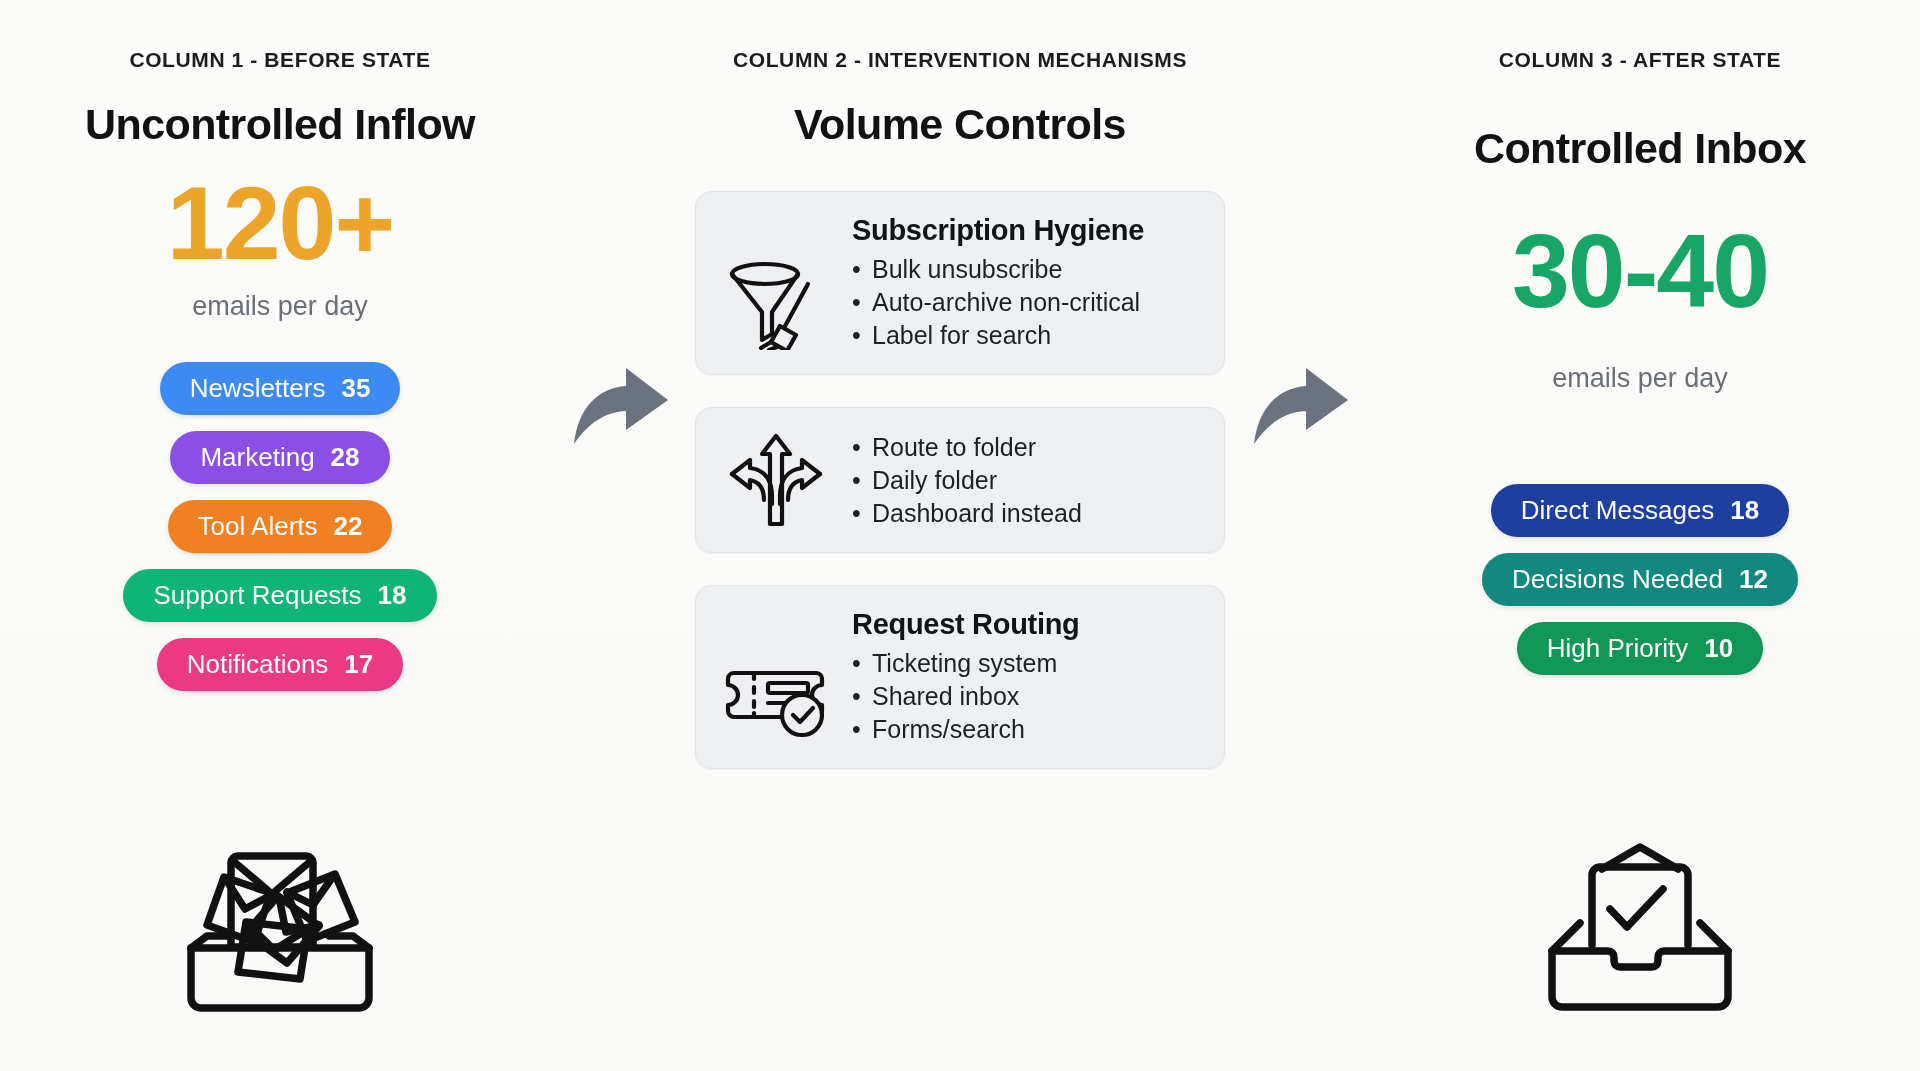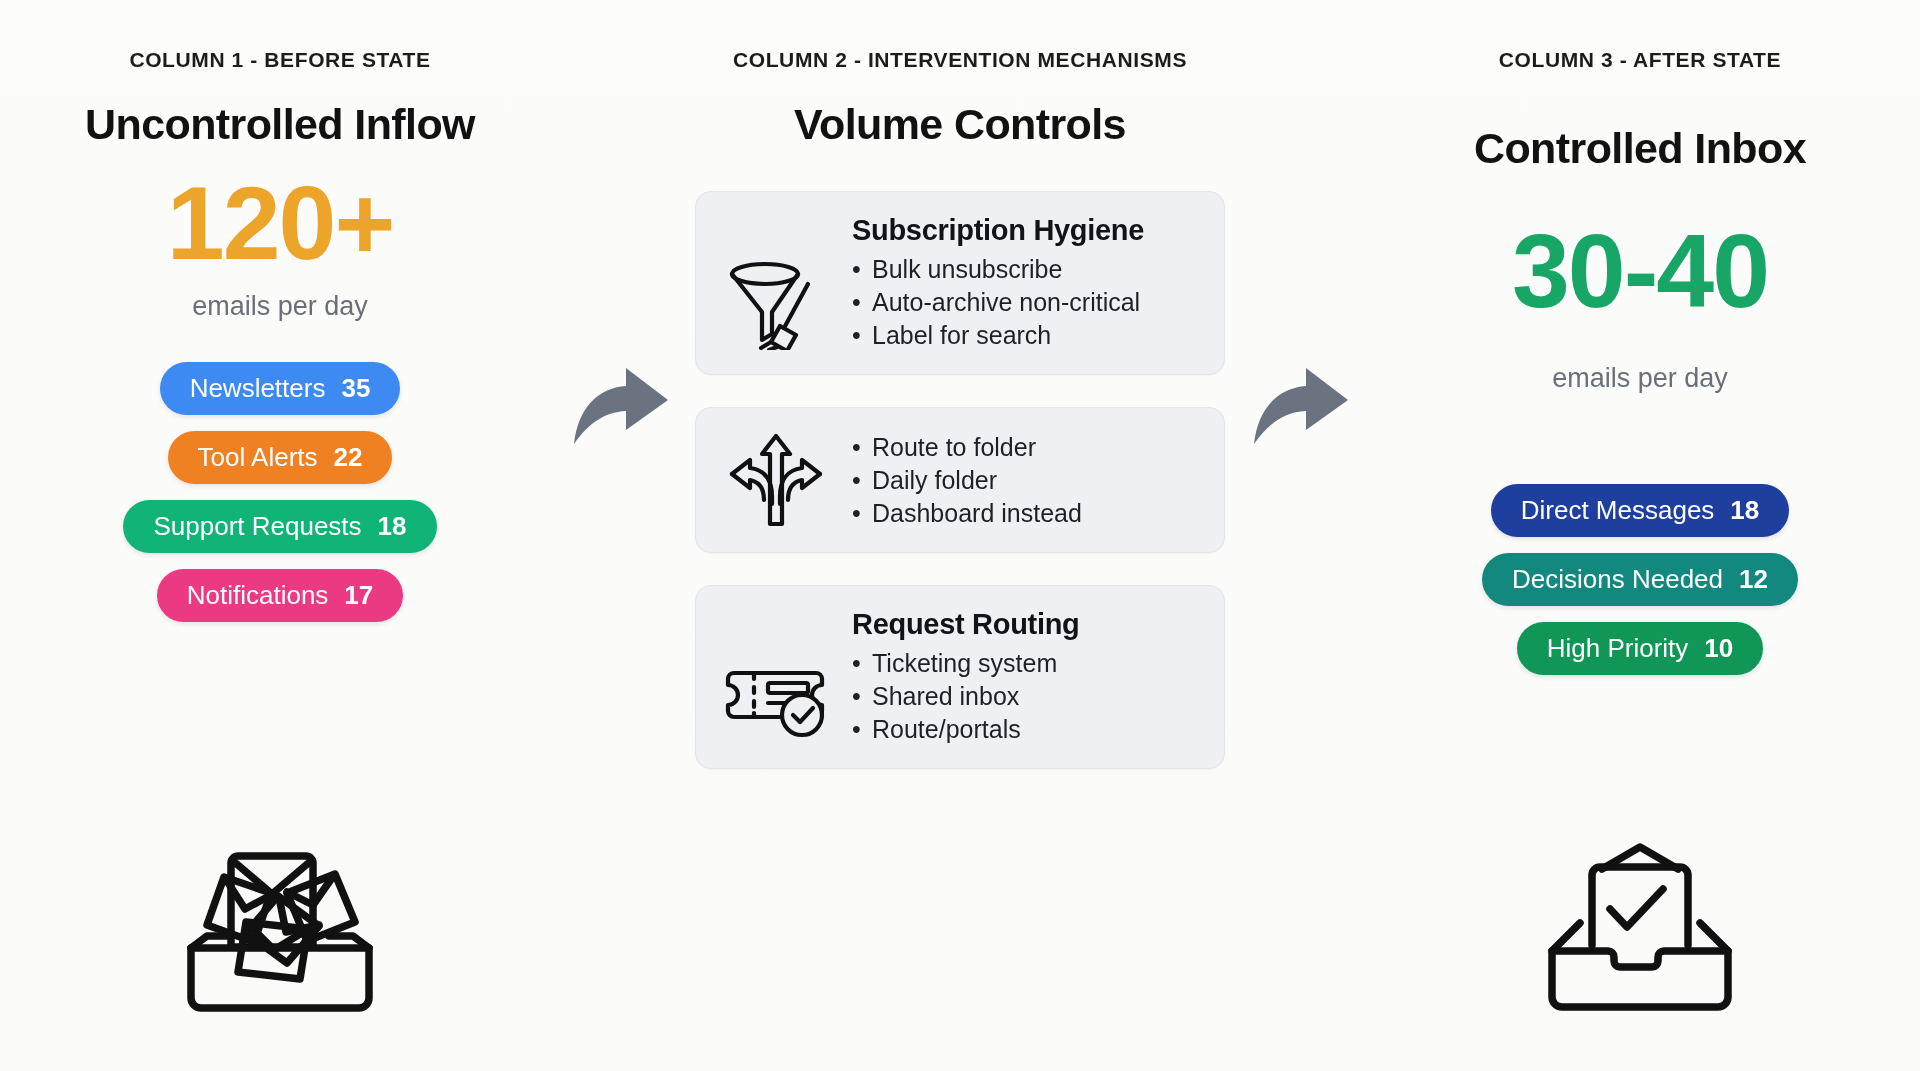--- a/index.html
+++ b/index.html
@@ -168,20 +168,24 @@
     <div class="eyebrow">COLUMN 1 - BEFORE STATE</div>
     <div class="col-title">Uncontrolled Inflow</div>
     <div class="bignum orange">120+</div>
     <div class="subcap">emails per day</div>
 
     <div class="pills">
       <div class="pill" style="background:#3d8bf2">
         <span>Newsletters</span>
         <span class="val">35</span>
       </div>
+      <div class="pill" style="background:#8b4fe8">
+        <span>Marketing</span>
+        <span class="val">28</span>
+      </div>
       <div class="pill" style="background:#f08122">
         <span>Tool Alerts</span>
         <span class="val">22</span>
       </div>
       <div class="pill" style="background:#10b477">
         <span>Support Requests</span>
         <span class="val">18</span>
       </div>
       <div class="pill" style="background:#ec3a82">
         <span>Notifications</span>
@@ -275,21 +279,21 @@
             <path d="M44 52 h26"></path>
             <circle cx="78" cy="64" r="20" fill="#eef0f4"></circle>
             <path d="M69 64 l7 7 l13 -14"></path>
           </svg>
         </div>
         <div class="card-body">
           <div class="card-title">Request Routing</div>
           <ul class="card-list">
             <li>Ticketing system</li>
             <li>Shared inbox</li>
-            <li>Route/portals</li>
+            <li>Forms/search</li>
           </ul>
         </div>
       </div>
 
     </div>
   </div>
 
   <div class="arrow-slot">
     <div>
       <svg class="curved-arrow" viewBox="0 0 104 84" fill="#6b7280">

